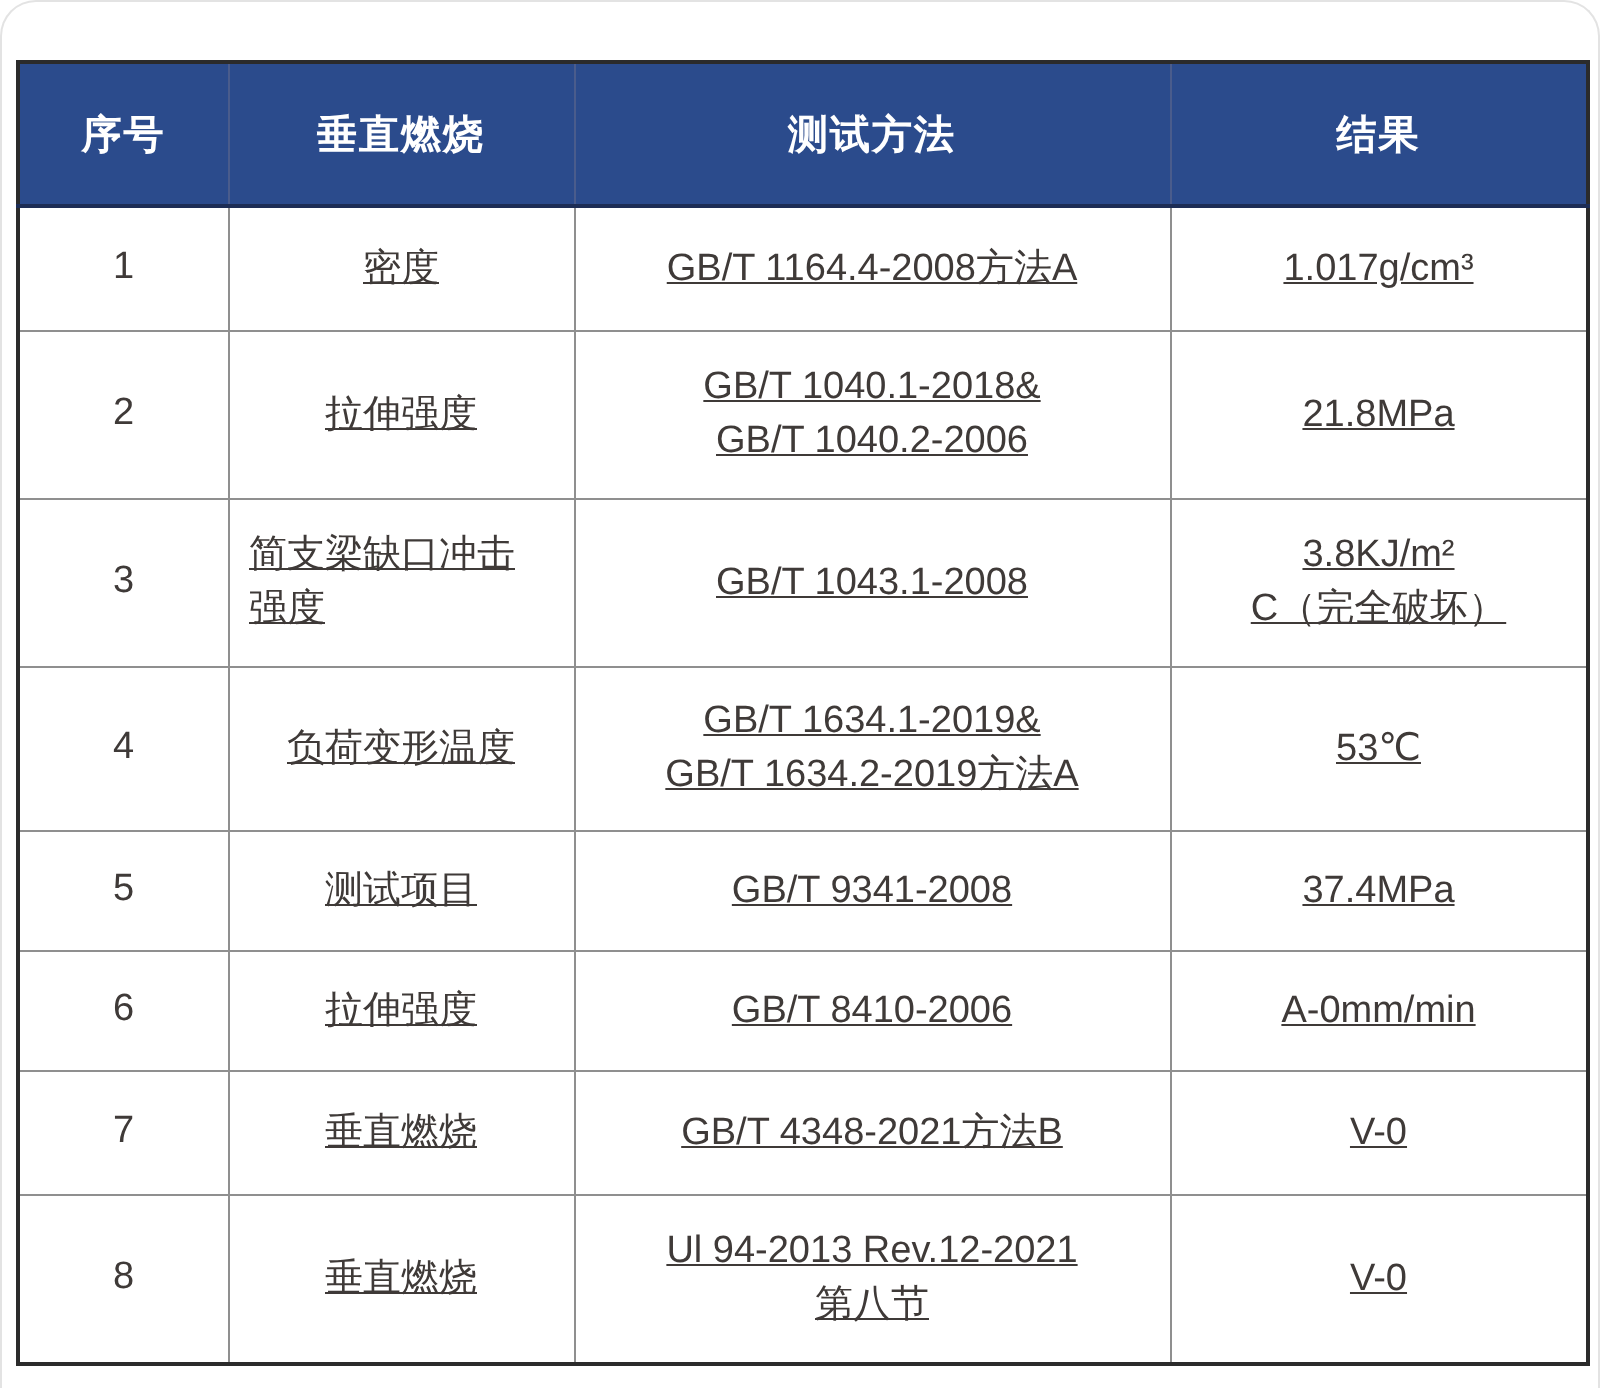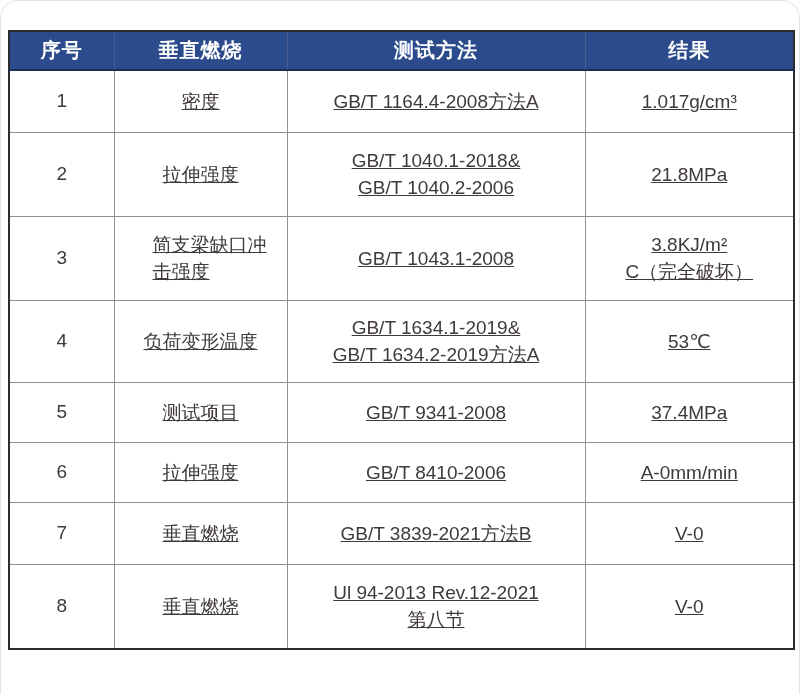--- a/index.html
+++ b/index.html
@@ -32,32 +32,32 @@
     background: #2b4b8c;
     color: #ffffff;
     font-size: 20px;
     font-weight: bold;
     letter-spacing: 1px;
     text-align: center;
     vertical-align: middle;
     border: 1px solid #4a5c8c;
     border-bottom: 2px solid #1d2d55;
   }
-  tr.hdr { height: 39px; border-radius: 22px; }
+  tr.hdr { height: 72px; border-radius: 22px; }
   td {
     border: 1px solid #8f8f8f;
     color: #3f3a38;
     font-size: 19px;
     text-align: center;
     vertical-align: middle;
     padding: 4px 10px;
   }
   .ln { display: block; line-height: 27px; text-decoration: underline; }
   .ln:empty { display: none; }
-  td.align-left { text-align: left; padding-left: 38px; padding-right: 20px; }
+  td.align-left { text-align: left; padding-left: 10px; padding-right: 20px; }
   tr.h62 { height: 62px; }
   tr.h60 { height: 60px; }
   tr.h84 { height: 84px; }
   tr.h82 { height: 82px; }
   tr.h85 { height: 85px; }
 </style>
 </head>
 <body>
 
 <div class="card">
@@ -151,21 +151,21 @@
         <td>
             <span class="ln">A-0mm/min</span>
           </td>
       </tr>
       <tr class="h62">
         <td>7</td>
         <td>
             <span class="ln">垂直燃烧</span>
           </td>
         <td>
-            <span class="ln">GB/T 3839-2021方法B</span>
+            <span class="ln">GB/T 4348-2021方法B</span>
           </td>
         <td>
             <span class="ln">V-0</span>
           </td>
       </tr>
       <tr class="h85">
         <td>8</td>
         <td>
             <span class="ln">垂直燃烧</span>
           </td>

